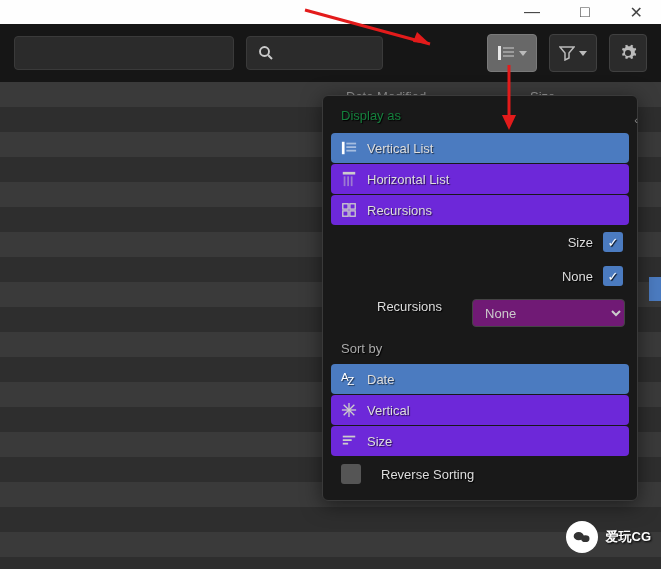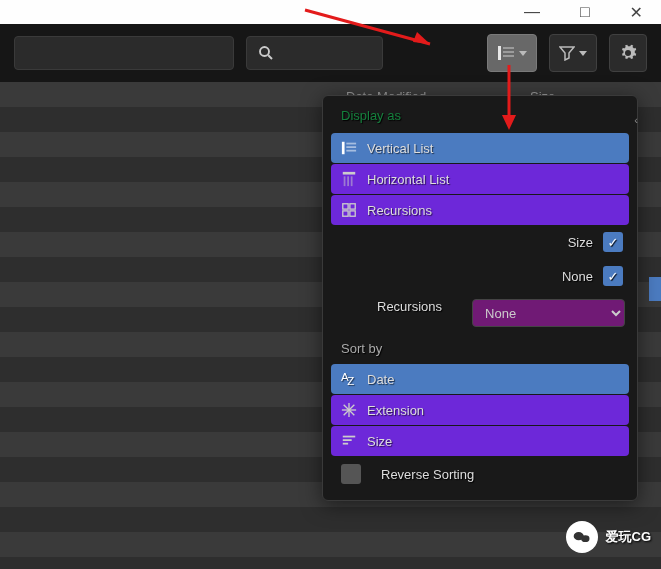--- a/index.html
+++ b/index.html
@@ -237,21 +237,21 @@
       </svg>
     <span>Date</span>
   </div>
   <div class="menu-item alt">
     <svg class="ico" viewBox="0 0 18 18">
         <line x1="3" y1="3" x2="15" y2="15" stroke="#ccc" stroke-width="1.5"></line>
         <line x1="15" y1="3" x2="3" y2="15" stroke="#ccc" stroke-width="1.5"></line>
         <line x1="9" y1="1" x2="9" y2="17" stroke="#ccc" stroke-width="1.5"></line>
         <line x1="1" y1="9" x2="17" y2="9" stroke="#ccc" stroke-width="1.5"></line>
       </svg>
-    <span>Extension</span>
+    <span>Vertical</span>
   </div>
   <div class="menu-item alt">
     <svg class="ico" viewBox="0 0 18 18">
         <rect x="2" y="3" width="14" height="2" fill="#ccc"></rect>
         <rect x="2" y="7" width="10" height="2" fill="#ccc"></rect>
         <rect x="2" y="11" width="6" height="2" fill="#ccc"></rect>
       </svg>
     <span>Size</span>
   </div>
 

